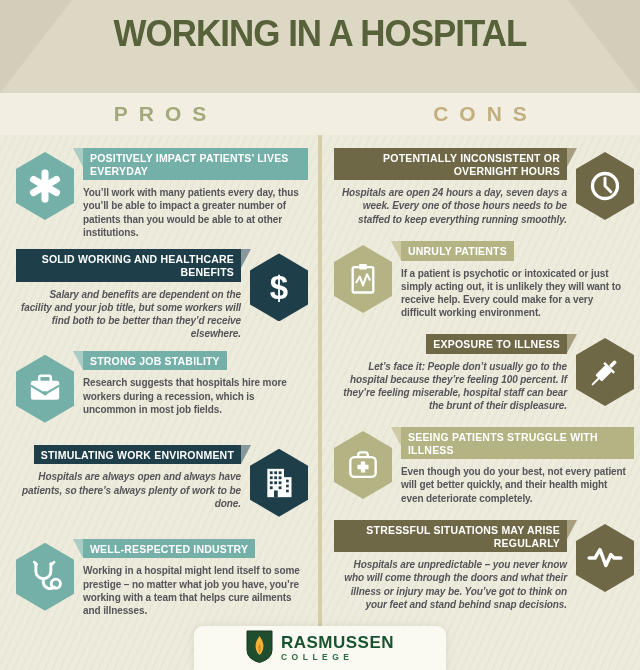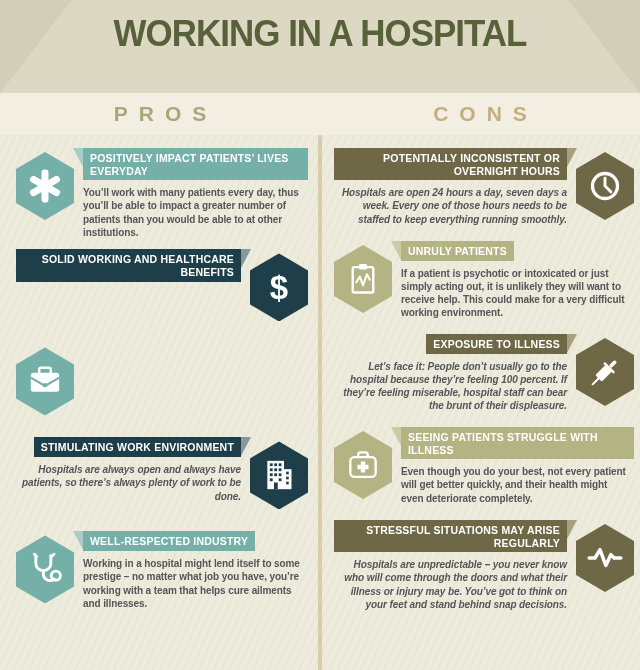--- a/index.html
+++ b/index.html
@@ -99,34 +99,39 @@
         </div>
         <div class="txt">
           <h3 class="ribbon">POSITIVELY IMPACT PATIENTS’ LIVES EVERYDAY</h3>
           <p class="body">You’ll work with many patients every day, thus you’ll be able to impact a greater number of patients than you would be able to at other institutions.</p>
         </div>
       </article>
 
       <article class="item icon-right fold-right theme-navy">
         <div class="txt">
           <h3 class="ribbon">SOLID WORKING AND HEALTHCARE BENEFITS</h3>
+          <p class="body">Salary and benefits are dependent on the facility and your job title, but some workers will find both to be better than they’d receive elsewhere.</p>
         </div>
         <div class="hex">
             <span class="glyph">$</span>
           </div>
       </article>
 
       <article class="item icon-left fold-left theme-teal">
         <div class="hex">
           <svg width="40" height="40" viewBox="0 0 48 48">
             <rect x="17" y="8" width="14" height="9" rx="2.5" fill="none" stroke="#fff" stroke-width="3"></rect>
             <rect x="7" y="14" width="34" height="23" rx="3" fill="#fff"></rect>
             <path d="M7 20 L24 30 L41 20" stroke="#74b0a8" stroke-width="2.5" fill="none"></path>
             <circle cx="24" cy="29" r="2.6" fill="#74b0a8"></circle>
           </svg>
+        </div>
+        <div class="txt">
+          <h3 class="ribbon">STRONG JOB STABILITY</h3>
+          <p class="body">Research suggests that hospitals hire more workers during a recession, which is uncommon in most job fields.</p>
         </div>
       </article>
 
       <article class="item icon-right fold-right theme-navy">
         <div class="txt">
           <h3 class="ribbon">STIMULATING WORK ENVIRONMENT</h3>
           <p class="body">Hospitals are always open and always have patients, so there’s always plenty of work to be done.</p>
         </div>
         <div class="hex">
           <svg width="40" height="40" viewBox="0 0 48 48">
@@ -188,21 +193,21 @@
       <article class="item icon-left fold-left theme-khaki">
         <div class="hex">
           <svg width="38" height="38" viewBox="0 0 48 48">
             <rect x="11" y="9" width="26" height="32" rx="2" fill="none" stroke="#fff" stroke-width="3"></rect>
             <rect x="19" y="5" width="10" height="7" rx="1.5" fill="#fff"></rect>
             <path d="M15 29 l5 -8 4 11 5 -14 4 8" fill="none" stroke="#fff" stroke-width="2.6" stroke-linejoin="round"></path>
           </svg>
         </div>
         <div class="txt">
           <h3 class="ribbon">UNRULY PATIENTS</h3>
-          <p class="body">If a patient is psychotic or intoxicated or just simply acting out, it is unlikely they will want to receive help. This could make for a very difficult working environment.</p>
+          <p class="body">If a patient is psychotic or intoxicated or just simply acting out, it is unlikely they will want to receive help. Every could make for a very difficult working environment.</p>
         </div>
       </article>
 
       <article class="item icon-right fold-right theme-olive">
         <div class="txt">
           <h3 class="ribbon">EXPOSURE TO ILLNESS</h3>
           <p class="body">Let’s face it: People don’t usually go to the hospital because they’re feeling 100 percent. If they’re feeling miserable, hospital staff can bear the brunt of their displeasure.</p>
         </div>
         <div class="hex">
           <svg width="40" height="40" viewBox="0 0 48 48">
@@ -238,14 +243,27 @@
         <div class="hex">
           <svg width="40" height="40" viewBox="0 0 48 48">
             <path d="M5 24 h7 l6 -10 7 19 6 -13 4 4 h8" fill="none" stroke="#fff" stroke-width="4.2" stroke-linejoin="round" stroke-linecap="round"></path>
           </svg>
         </div>
       </article>
 
     </section>
   </main>
 
+  <footer class="footer-box">
+    <span>
+      <svg width="27" height="33" viewBox="0 0 27 33">
+        <path d="M1 1 h25 v19 q0 9 -12.5 12.5 Q1 29 1 20 Z" fill="#1f4d2e" stroke="#14391f" stroke-width="1"></path>
+        <path d="M13.5 6 q-5.5 7.5 -3.5 13.5 q1.2 4 3.5 5.5 q2.3 -1.5 3.5 -5.5 q2 -6 -3.5 -13.5 Z" fill="#f5b335"></path>
+        <path d="M13.5 13 q-2.2 4 -1 7.5 q0.5 1.8 1 2.5 q0.5 -0.7 1 -2.5 q1.2 -3.5 -1 -7.5 Z" fill="#d98c20"></path>
+      </svg>
+    </span>
+    <span class="brand-text">
+      <div class="brand-name">RASMUSSEN</div>
+      <div class="brand-sub">COLLEGE</div>
+    </span>
+  </footer>
 
 </div>
 
 </body></html>

